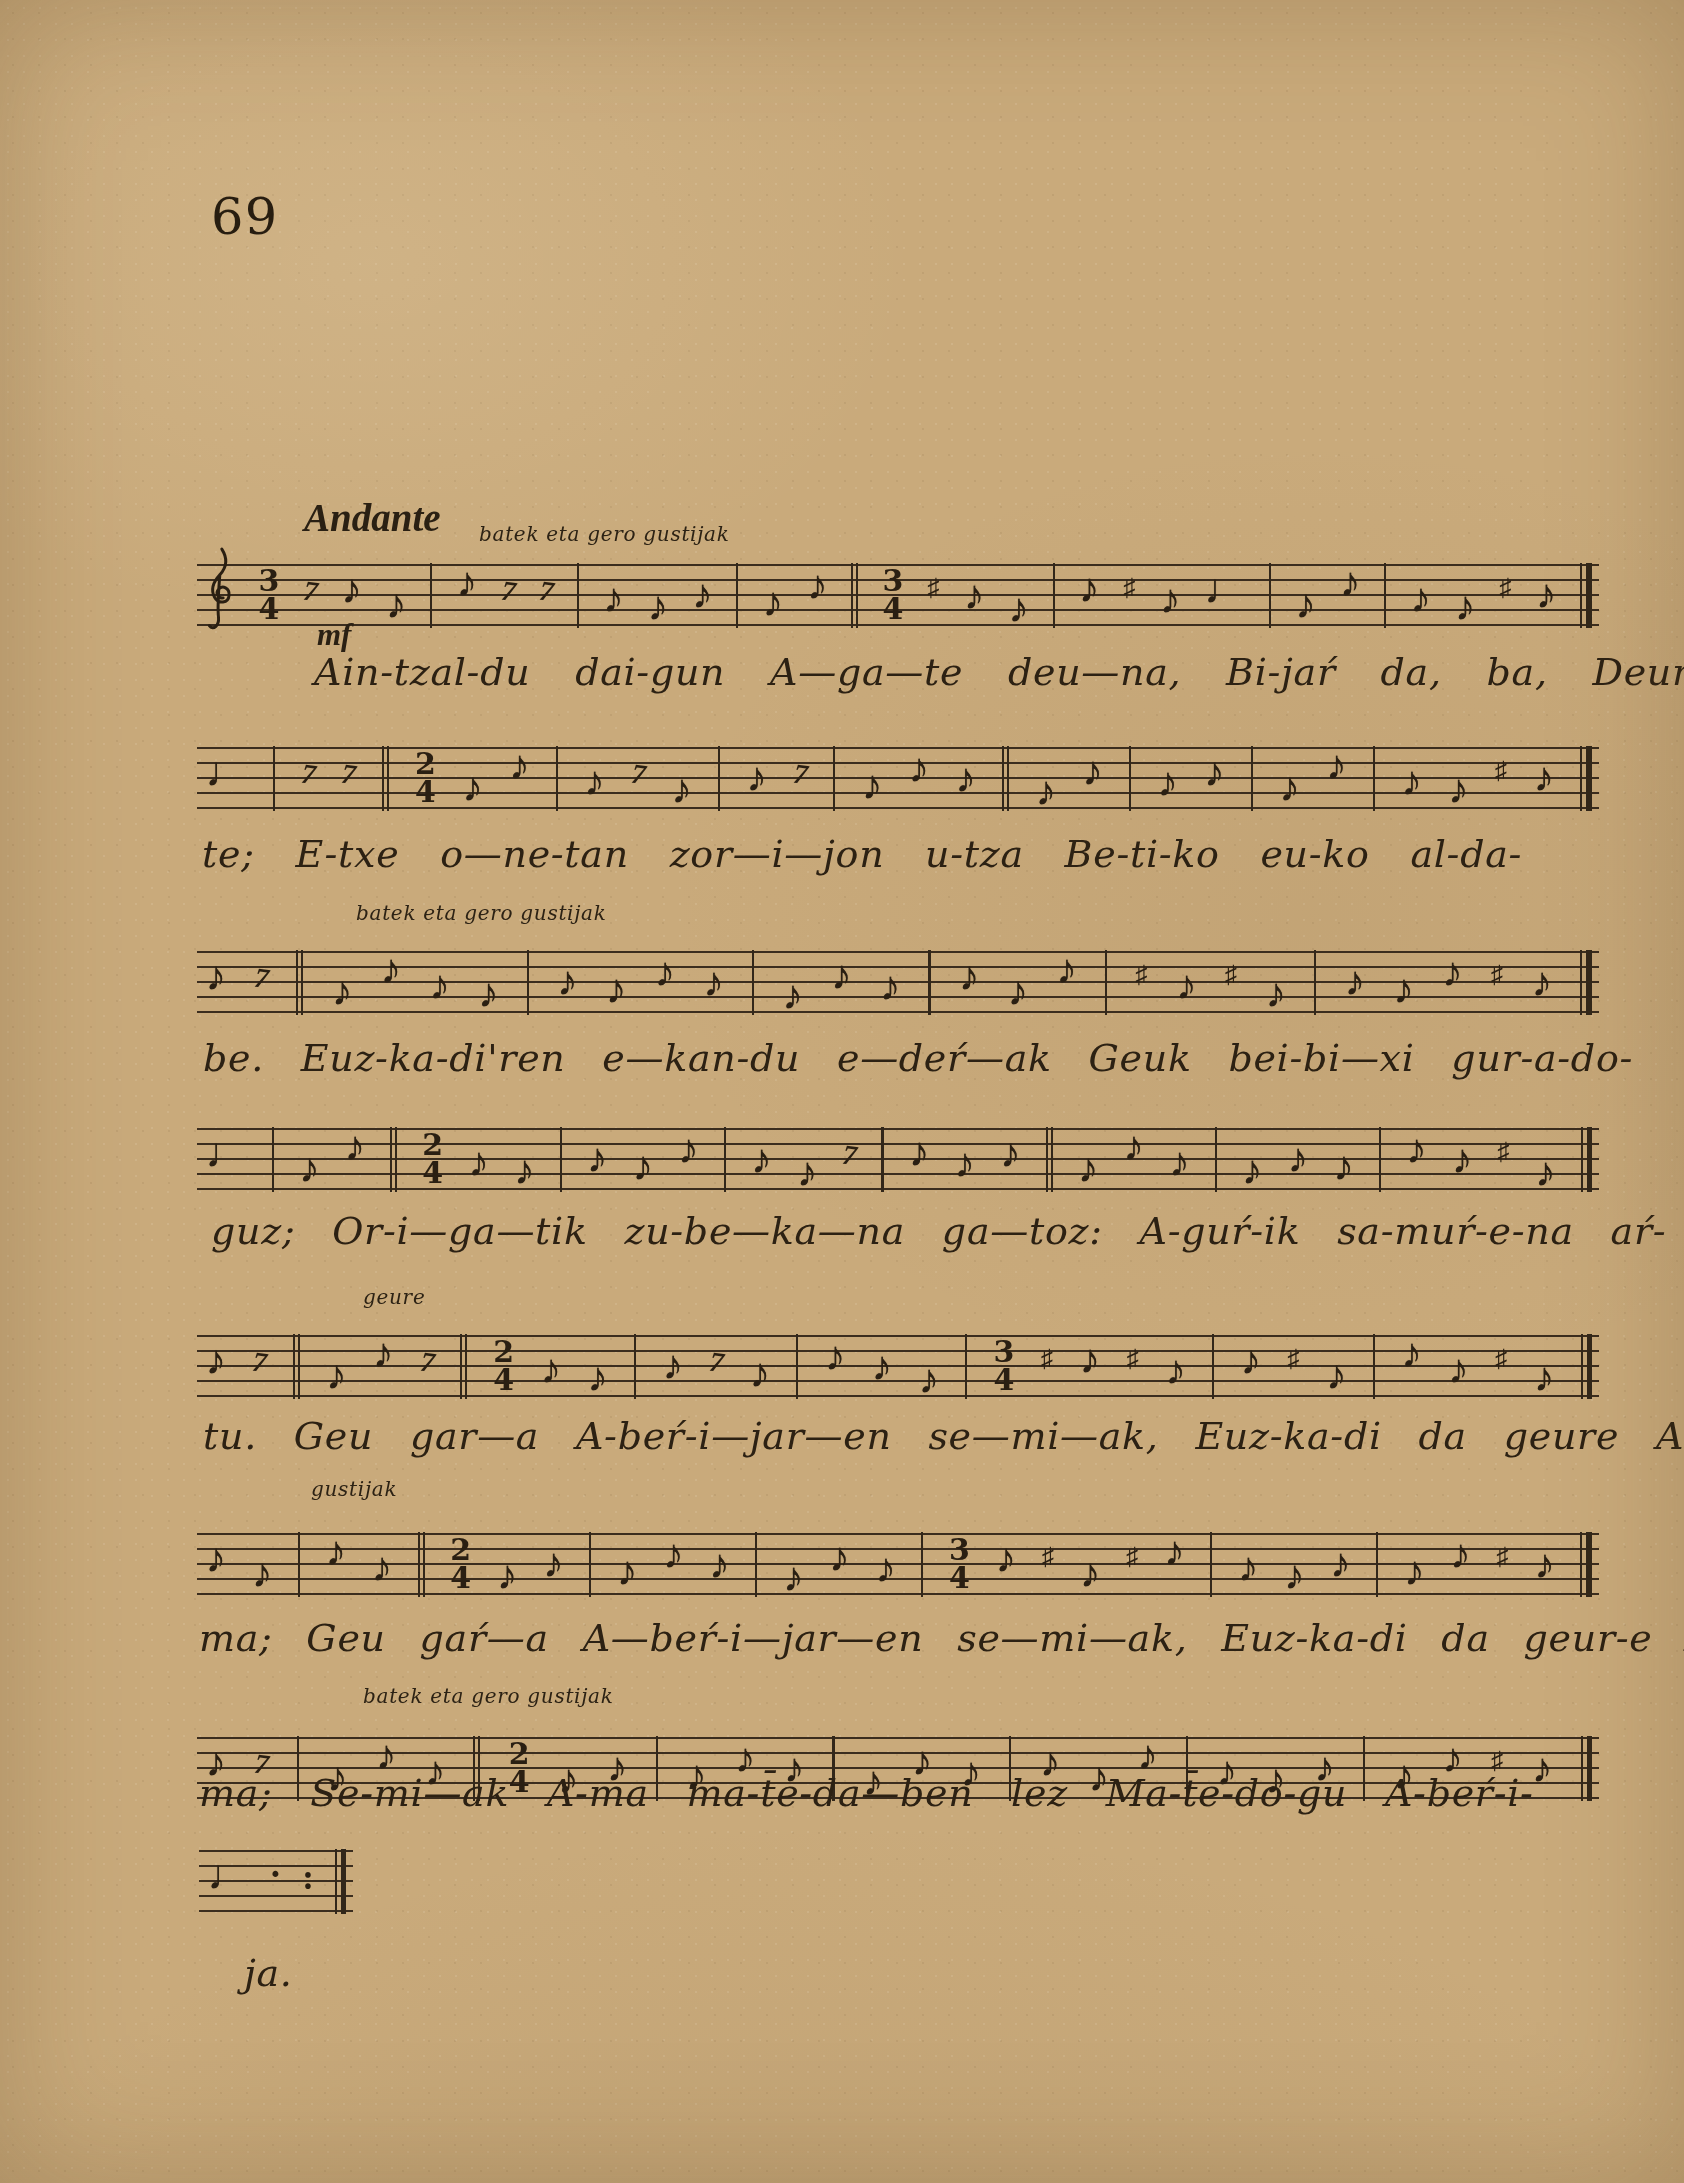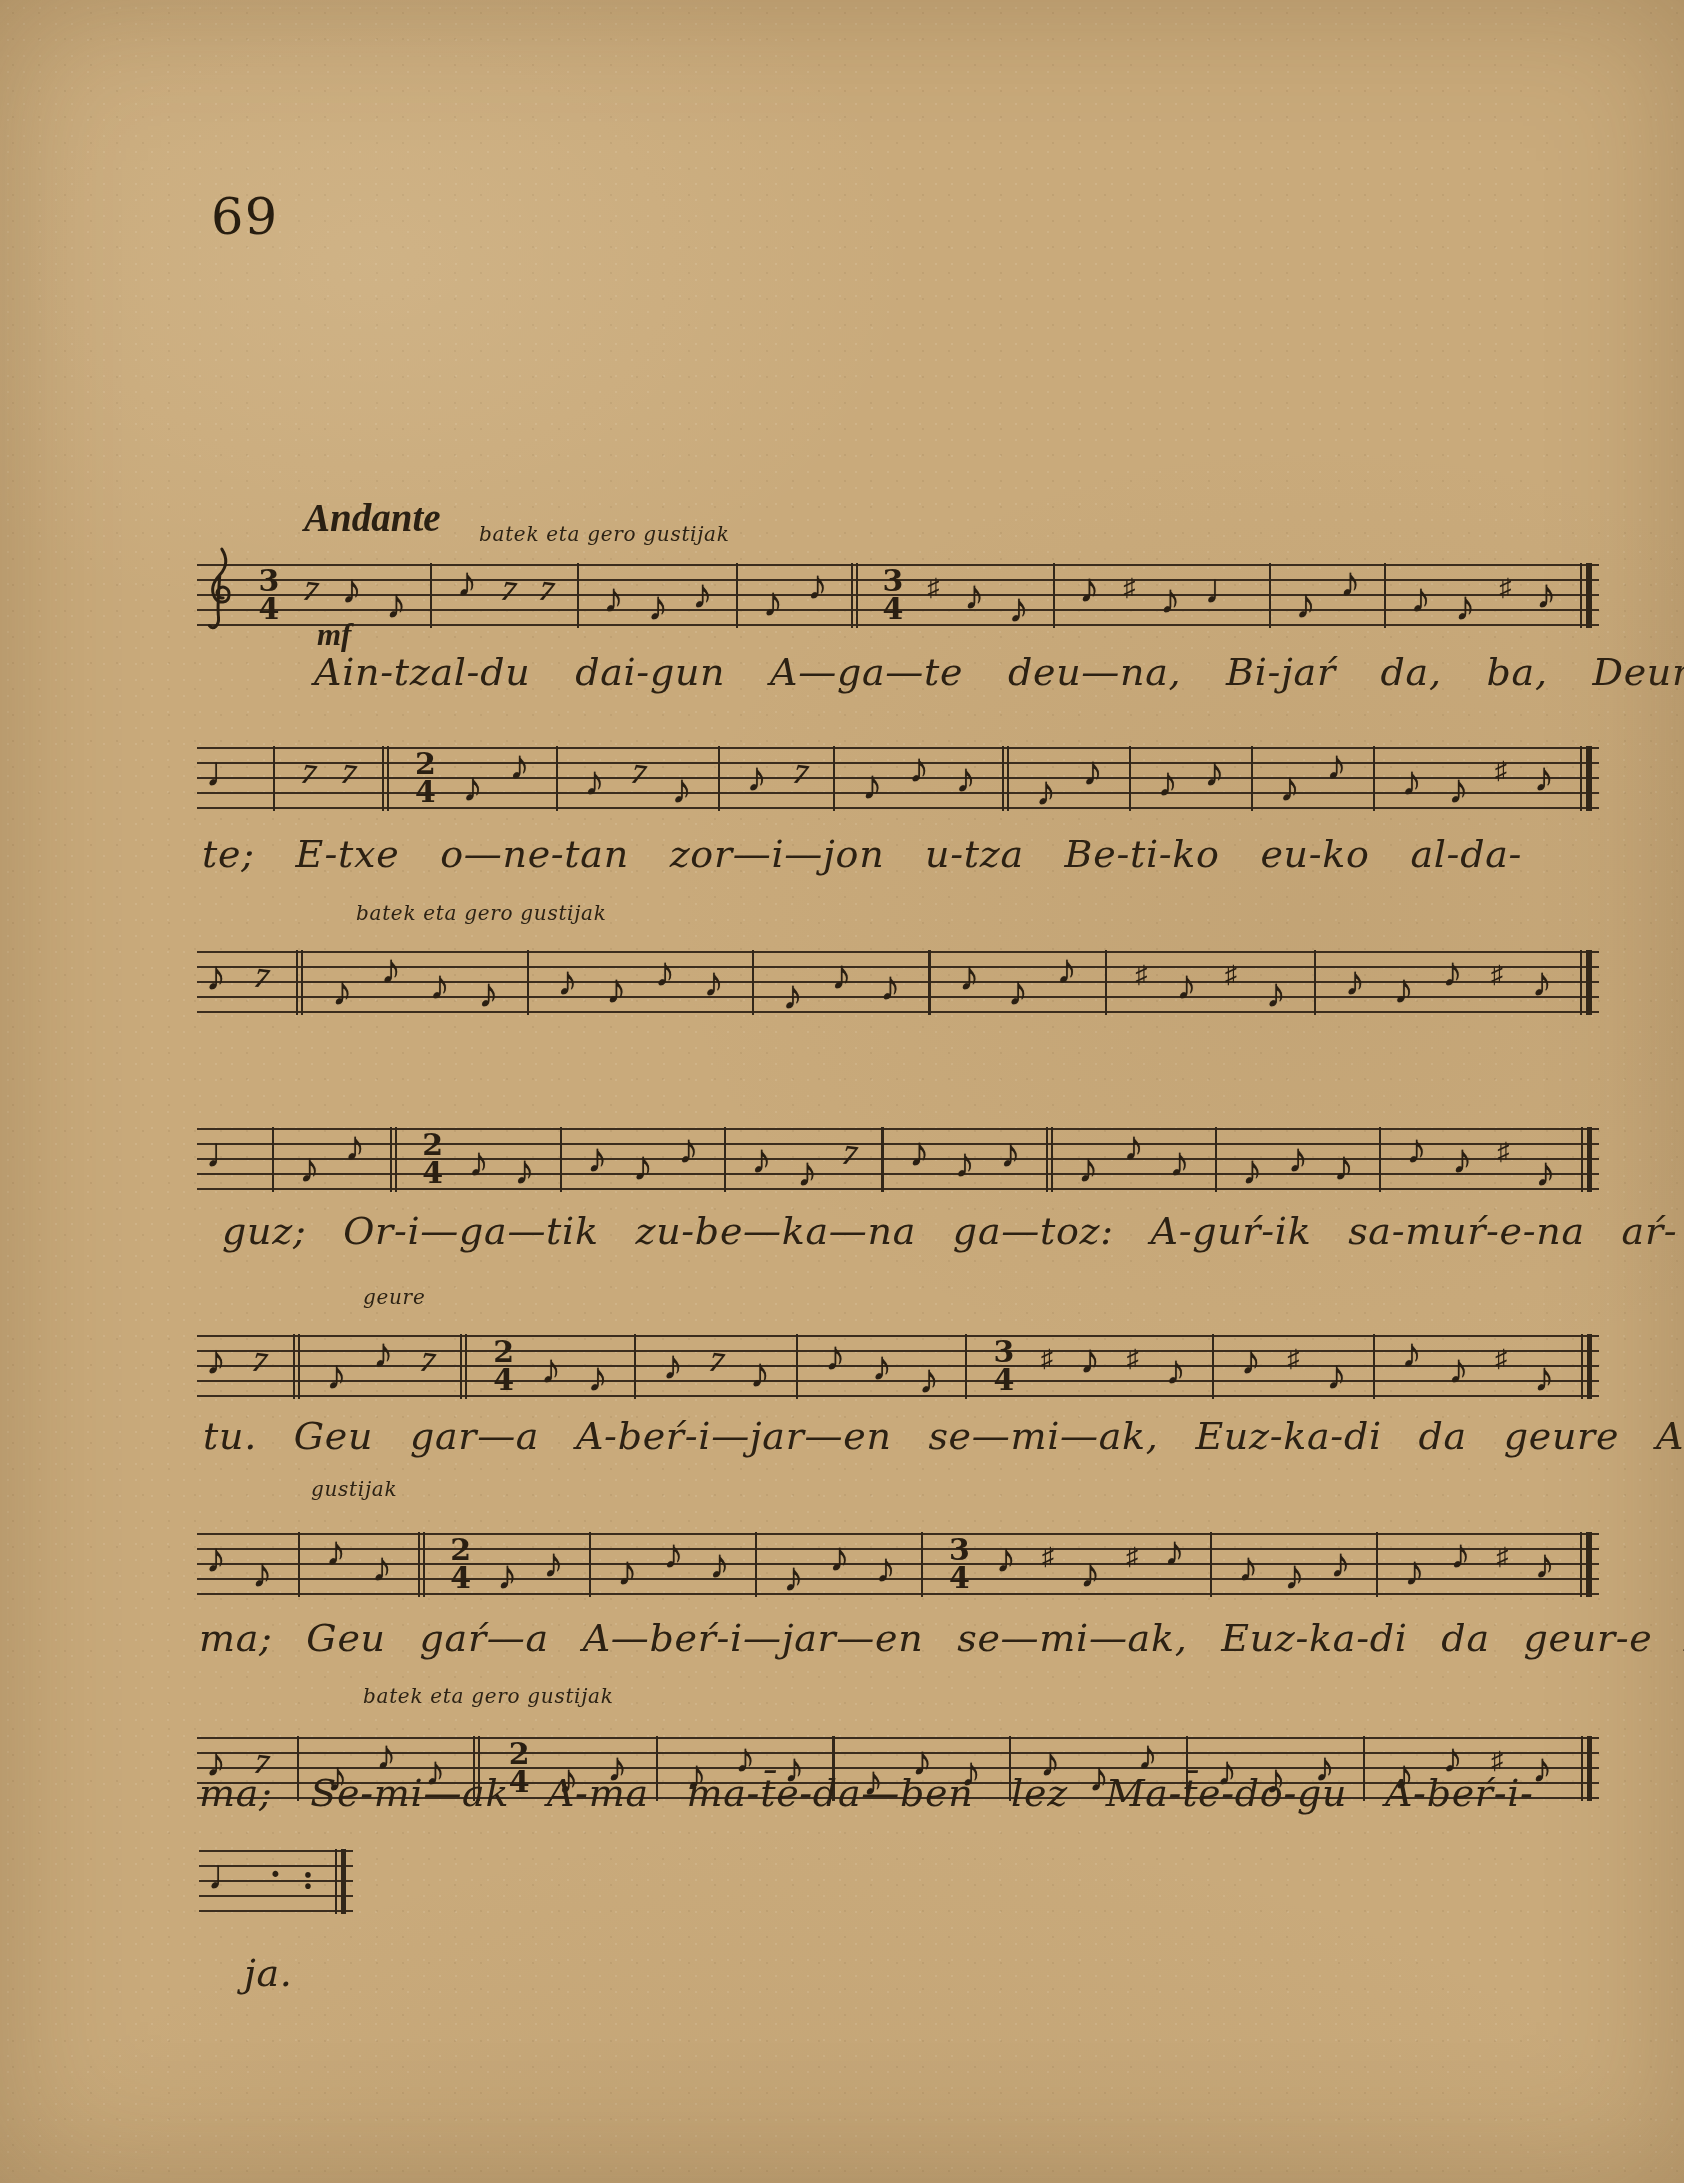--- a/index.html
+++ b/index.html
@@ -57,21 +57,21 @@
   .rdots{font-size:35px;font-weight:700;transform:translateY(-2.8px);}
   .ts{flex-direction:column;font-family:"DejaVu Serif",serif;font-weight:700;
     font-size:30px;line-height:0.95;letter-spacing:0;}
   .ts i{font-style:normal;display:block;}
   .clef{height:93px;transform:translateY(-4.2px);}
   .lyric{position:absolute;font-family:"DejaVu Serif",serif;font-style:italic;
     font-size:38px;color:#2c2113;white-space:nowrap;word-spacing:18.3px;letter-spacing:0.7px;}
   .ly0{top:650px;left:314px;word-spacing:32px}
   .ly1{top:832px;left:202px;word-spacing:28px}
   .ly2{top:1036px;left:203px;word-spacing:24px}
-  .ly3{top:1209px;left:222px;word-spacing:24px}
+  .ly3{top:1209px;left:211px;word-spacing:24px}
   .ly4{top:1414px;left:203px;word-spacing:24px}
   .ly5{top:1616px;left:199px;word-spacing:21px}
   .ly6{top:1771px;left:199px;word-spacing:25px}
   .ly7{top:1951px;left:244px}
 </style>
 </head>
 <body>
 
 <div class="page">
 
@@ -441,20 +441,21 @@
     <span class="notes">
         <span class="note" style="transform: translateY(-5.6px);">♩</span>
         <span class="ndot">·</span>
         <span class="rdots">:</span>
         <span class="bar endb"></span>
       </span>
   </div>
 
   <div class="lyric ly0">Ain-tzal-du dai-gun A—ga—te deu—na, Bi-jaŕ da, ba, Deun-A-ga-</div>
   <div class="lyric ly1">te; E-txe o—ne-tan zor—i—jon u-tza Be-ti-ko eu-ko al-da-</div>
+  <div class="lyric ly2">be. Euz-ka-di'ren e—kan-du e—deŕ—ak Geuk bei-bi—xi gur-a-do-</div>
   <div class="lyric ly3">guz; Or-i—ga—tik zu-be—ka—na ga—toz: A-guŕ-ik sa-muŕ-e-na aŕ-</div>
   <div class="lyric ly4">tu. Geu gar—a A-beŕ-i—jar—en se—mi—ak, Euz-ka-di da geure A-</div>
   <div class="lyric ly5">ma; Geu gaŕ—a A—beŕ-i—jar—en se—mi—ak, Euz-ka-di da geur-e A-</div>
   <div class="lyric ly6">ma; Se-mi—ak A-ma ma-t̄e-da—ben lez Ma-t̄e-do-gu A-beŕ-i-</div>
   <div class="lyric ly7">ja.</div>
 
 </div>
 
 
 </body></html>

